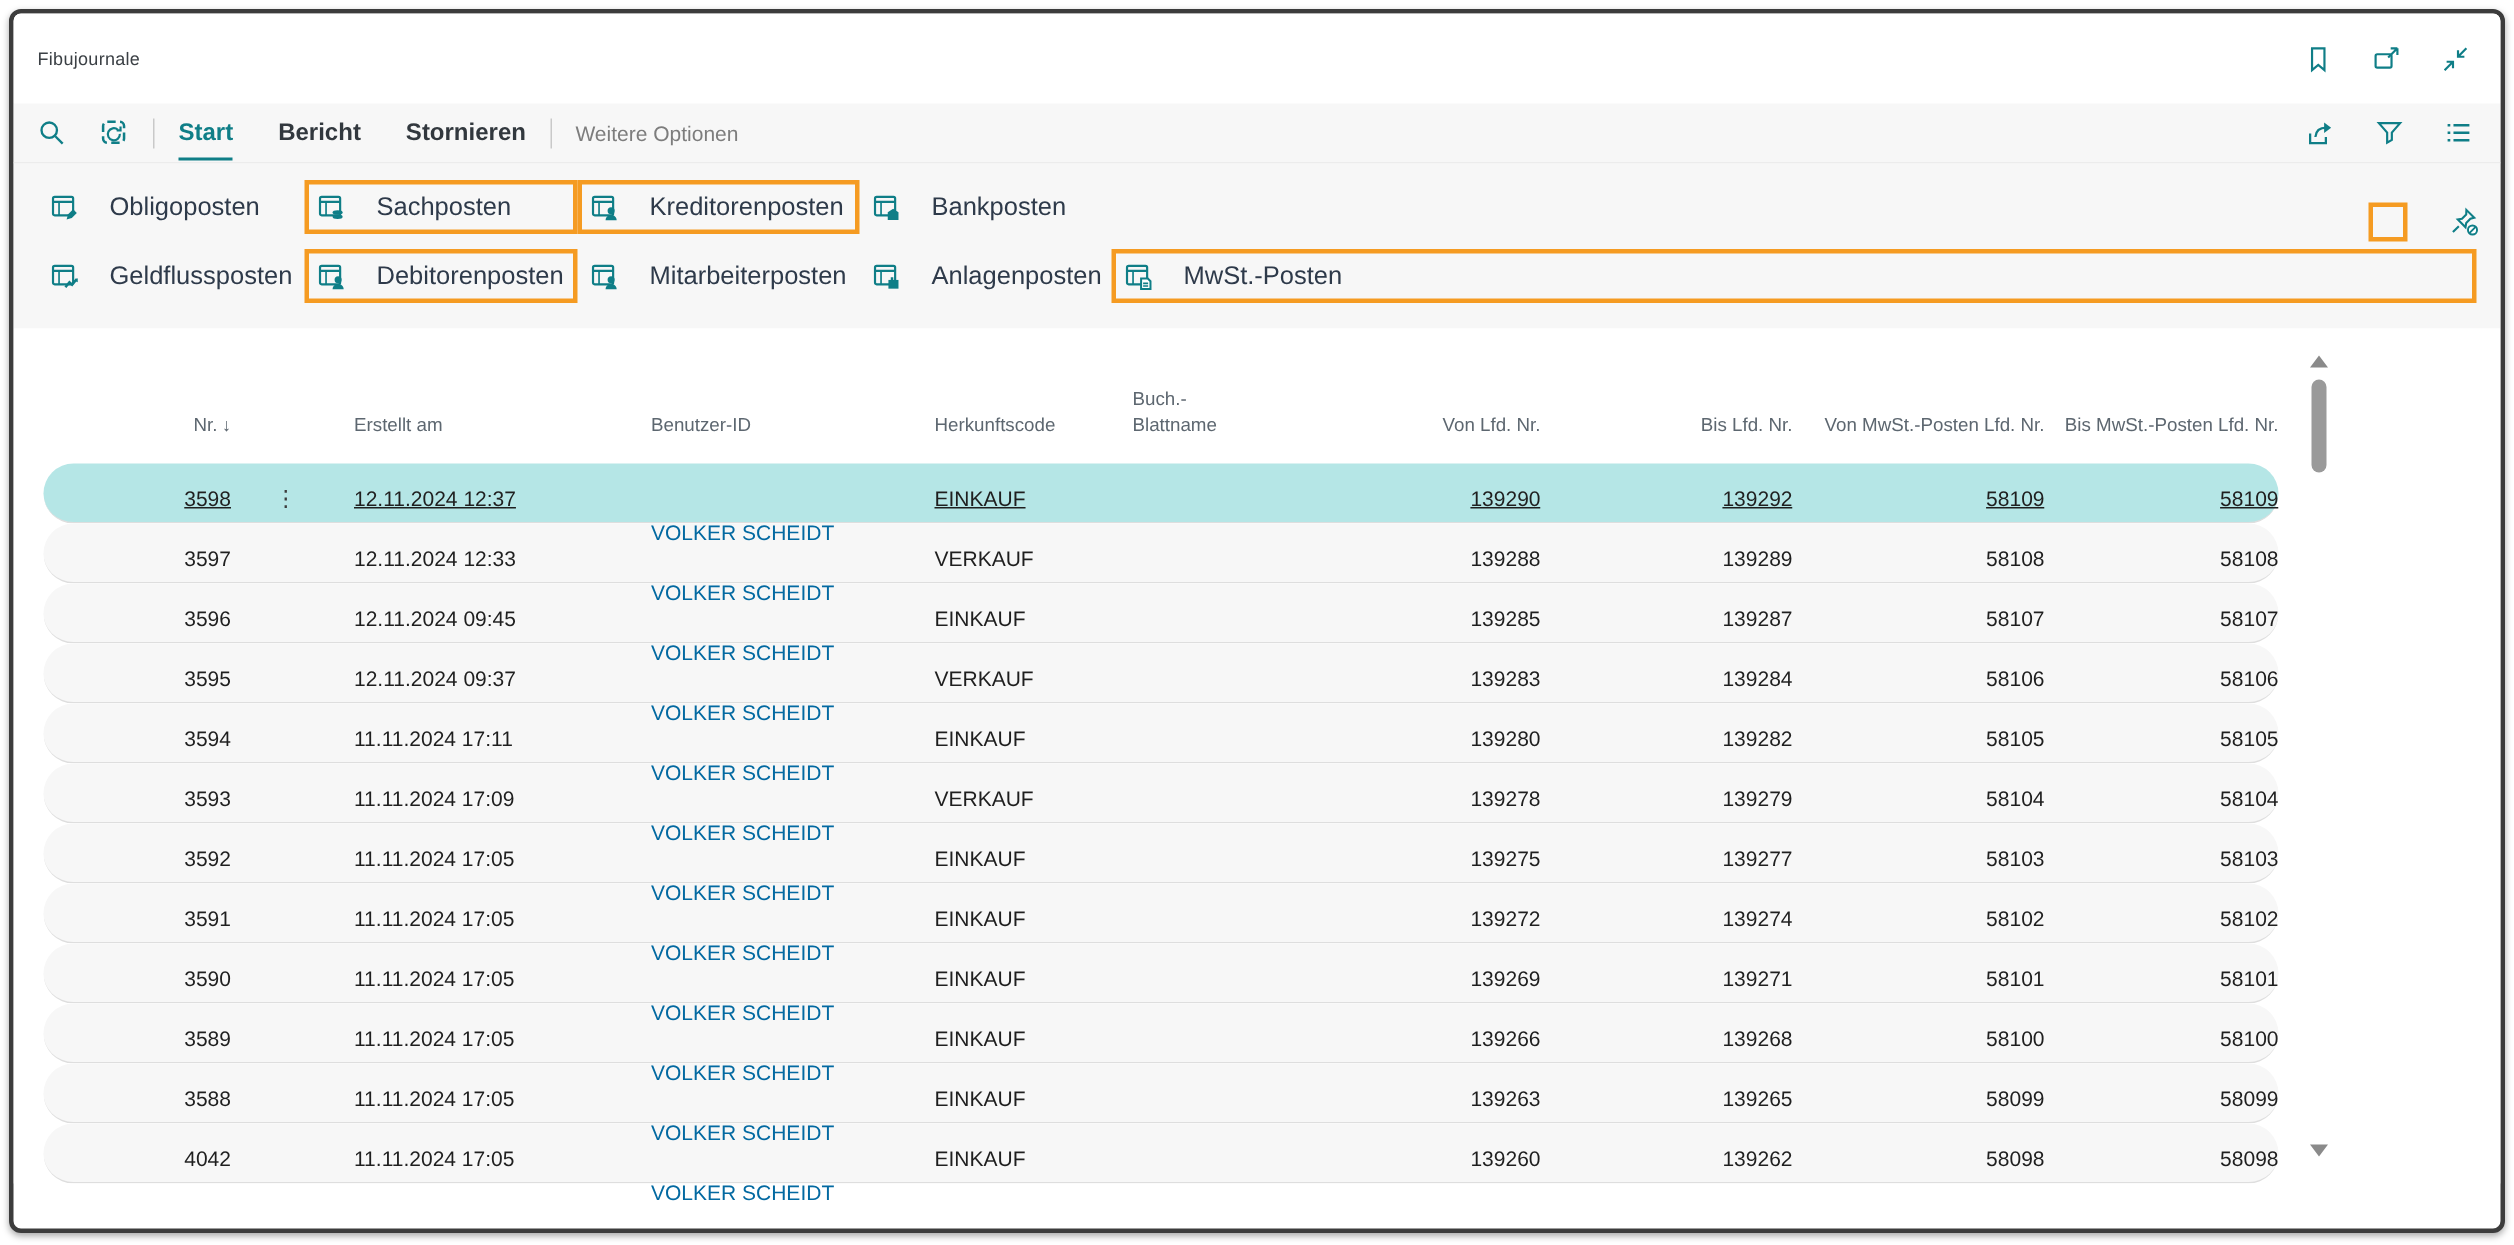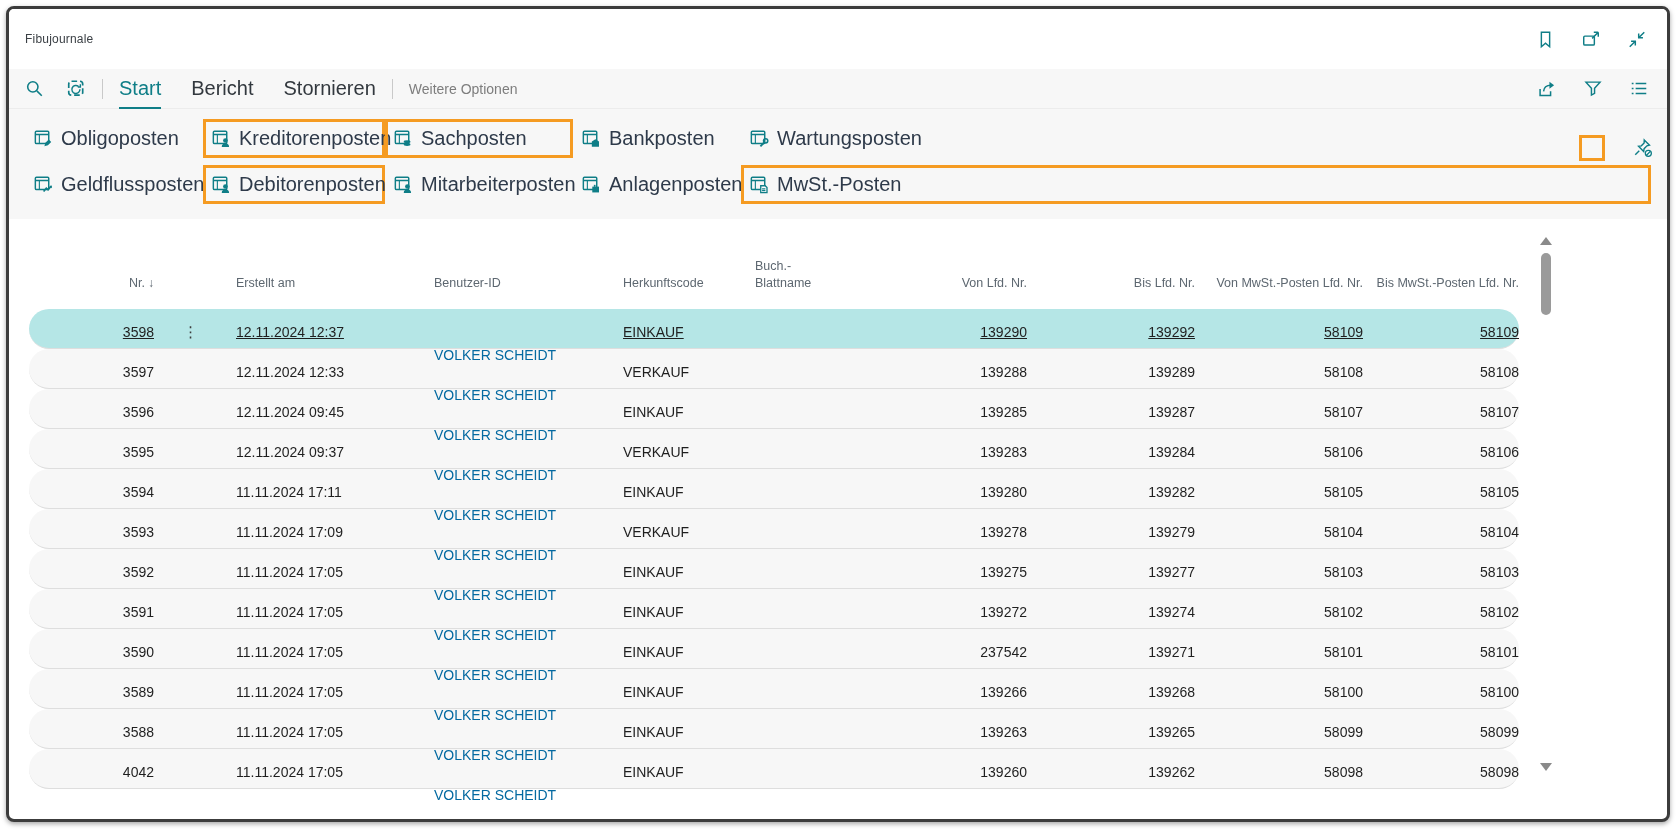--- a/index.html
+++ b/index.html
@@ -14,28 +14,28 @@
   .titlebar { height:60px; display:flex; align-items:center; justify-content:space-between; padding:0 20px 0 16px; background:#fff; }
   .title { font-size:12px; color:#3b4045; letter-spacing:.2px; }
   .tb-icons { display:flex; gap:26px; align-items:center; }
   .icon-btn { background:none; border:none; cursor:pointer; padding:0; line-height:0; }
   svg.ic { display:block; }
   
   .ribbon { height:40px; background:#f7f7f7; display:flex; align-items:center; padding:0 18px 0 16px; border-bottom:1px solid #ececec; }
   .ribbon .grp { display:flex; align-items:center; gap:22px; }
   .vdiv { width:1px; height:20px; background:#c9c9c9; margin:0 16px; }
   .tabs { display:flex; gap:30px; align-items:center; }
-  .tab { font-size:20px; color:#32383e; background:none; border:none; cursor:pointer; padding:9px 0 7px; border-bottom:2px solid transparent; }
+  .tab { font-size:16px; color:#32383e; background:none; border:none; cursor:pointer; padding:9px 0 7px; border-bottom:2px solid transparent;font-weight:bold; }
   .tab.active { color:#0f7e87; border-bottom-color:#0f7e87; }
   .more { font-size:14px; color:#7d7d7d; background:none; border:none; cursor:pointer; }
   .ribbon-right { margin-left:auto; display:flex; gap:26px; align-items:center; }
   
   .actions { background:#f7f7f7; padding:6px 16px 12px; position:relative; }
   .action-row { display:grid; grid-template-columns:178px 182px 188px 168px auto; align-items:center; height:46px; }
-  .action-btn { display:inline-flex; align-items:center; gap:8px; background:none; border:3px solid transparent; padding:5px 12px 5px 6px; cursor:pointer; font-size:20px; color:#2e3a4a; font-family:inherit; }
+  .action-btn { display:inline-flex; align-items:center; gap:20px; background:none; border:3px solid transparent; padding:5px 12px 5px 6px; cursor:pointer; font-size:17px; color:#2e3a4a; font-family:inherit; }
   .action-btn.hl { border-color:#f59b22; }
   .a-icon { line-height:0; }
   .hl-box { position:absolute; right:62px; top:26px; width:26px; height:26px; border:3px solid #f59b22; background:transparent; }
   .pin-wrap { position:absolute; right:14px; top:28px; }
   
   .table-area { background:#fff; position:relative; padding-top:10px; }
   .tgrid { display:grid; grid-template-columns:125px 58px 202px 185px 128px 160px 140px 168px 168px 156px; width:1490px; margin-left:20px; }
   .th { font-size:12.5px; color:#5d6770; align-self:end; padding-bottom:17px; white-space:pre-line; background:none; border:none; text-align:left; font-family:inherit; cursor:pointer; line-height:1.35; }
   .thead { min-height:56px; align-items:end; }
   .al-right { text-align:right; }
@@ -144,53 +144,43 @@
                 <line x1="4.8" y1="5" x2="4.8" y2="13" stroke="#0f7e87" stroke-width="1"></line>
                 <path d="M9.3 15.5l.9-3.1 3-3 2.2 2.2-3 3z" fill="#0f7e87"></path>
               </svg></span>
             <span>Obligoposten</span>
           </button>
           <button class="action-btn hl">
             <span class="a-icon"><svg width="19" height="19" viewBox="0 0 17 17">
                 <rect x="1.2" y="2" width="12" height="11" rx="1" fill="none" stroke="#0f7e87" stroke-width="1.3"></rect>
                 <line x1="1.2" y1="5" x2="13.2" y2="5" stroke="#0f7e87" stroke-width="1.3"></line>
                 <line x1="4.8" y1="5" x2="4.8" y2="13" stroke="#0f7e87" stroke-width="1"></line>
+                <ellipse cx="11.7" cy="11.3" rx="3" ry="1.3" fill="#0f7e87"></ellipse>
+                <ellipse cx="11.7" cy="13.9" rx="3" ry="1.3" fill="#0f7e87"></ellipse>
+              </svg></span>
+            <span>Sachposten</span>
+          </button>
+          <button class="action-btn hl">
+            <span class="a-icon"><svg width="19" height="19" viewBox="0 0 17 17">
+                <rect x="1.2" y="2" width="12" height="11" rx="1" fill="none" stroke="#0f7e87" stroke-width="1.3"></rect>
+                <line x1="1.2" y1="5" x2="13.2" y2="5" stroke="#0f7e87" stroke-width="1.3"></line>
+                <line x1="4.8" y1="5" x2="4.8" y2="13" stroke="#0f7e87" stroke-width="1"></line>
                 <circle cx="12" cy="10.3" r="2.1" fill="#0f7e87"></circle>
                 <path d="M8.7 16c0-2 1.5-3.2 3.3-3.2s3.3 1.2 3.3 3.2z" fill="#0f7e87"></path>
               </svg></span>
             <span>Kreditorenposten</span>
           </button>
-          <button class="action-btn hl">
-            <span class="a-icon"><svg width="19" height="19" viewBox="0 0 17 17">
-                <rect x="1.2" y="2" width="12" height="11" rx="1" fill="none" stroke="#0f7e87" stroke-width="1.3"></rect>
-                <line x1="1.2" y1="5" x2="13.2" y2="5" stroke="#0f7e87" stroke-width="1.3"></line>
-                <line x1="4.8" y1="5" x2="4.8" y2="13" stroke="#0f7e87" stroke-width="1"></line>
-                <ellipse cx="11.7" cy="11.3" rx="3" ry="1.3" fill="#0f7e87"></ellipse>
-                <ellipse cx="11.7" cy="13.9" rx="3" ry="1.3" fill="#0f7e87"></ellipse>
-              </svg></span>
-            <span>Sachposten</span>
-          </button>
           <button class="action-btn">
             <span class="a-icon"><svg width="19" height="19" viewBox="0 0 17 17">
                 <rect x="1.2" y="2" width="12" height="11" rx="1" fill="none" stroke="#0f7e87" stroke-width="1.3"></rect>
                 <line x1="1.2" y1="5" x2="13.2" y2="5" stroke="#0f7e87" stroke-width="1.3"></line>
                 <line x1="4.8" y1="5" x2="4.8" y2="13" stroke="#0f7e87" stroke-width="1"></line>
                 <path d="M8.8 11.2l3.2-2.1 3.2 2.1v4.6H8.8z" fill="#0f7e87"></path>
               </svg></span>
             <span>Bankposten</span>
-          </button>
-          <button class="action-btn">
-            <span class="a-icon"><svg width="19" height="19" viewBox="0 0 17 17">
-                <rect x="1.2" y="2" width="12" height="11" rx="1" fill="none" stroke="#0f7e87" stroke-width="1.3"></rect>
-                <line x1="1.2" y1="5" x2="13.2" y2="5" stroke="#0f7e87" stroke-width="1.3"></line>
-                <line x1="4.8" y1="5" x2="4.8" y2="13" stroke="#0f7e87" stroke-width="1"></line>
-                <line x1="9.3" y1="15.5" x2="13.2" y2="11.6" stroke="#0f7e87" stroke-width="1.7"></line>
-                <circle cx="14" cy="10.6" r="1.9" fill="none" stroke="#0f7e87" stroke-width="1.4"></circle>
-              </svg></span>
-            <span>Wartungsposten</span>
           </button>
         </div>
     <div class="action-row">
           <button class="action-btn">
             <span class="a-icon"><svg width="19" height="19" viewBox="0 0 17 17">
                 <rect x="1.2" y="2" width="12" height="11" rx="1" fill="none" stroke="#0f7e87" stroke-width="1.3"></rect>
                 <line x1="1.2" y1="5" x2="13.2" y2="5" stroke="#0f7e87" stroke-width="1.3"></line>
                 <line x1="4.8" y1="5" x2="4.8" y2="13" stroke="#0f7e87" stroke-width="1"></line>
                 <polyline points="8.6,14.8 11,11.8 12.6,13.2 15.4,9.8" fill="none" stroke="#0f7e87" stroke-width="1.5"></polyline>
                 <path d="M15.8 9.2l.2 2.6-2.3-1z" fill="#0f7e87"></path>
@@ -363,21 +353,21 @@
             <div class="cell al-right c9 cell-von_mwst_posten_lfd_nr"><span class="u-line">58102</span></div>
             <div class="cell al-right c10 cell-bis_mwst_posten_lfd_nr"><span class="u-line">58102</span></div>
           </div>
           <div class="tgrid trow">
             <div class="cell al-right c1 cell-nr"><span class="u-line">3590</span></div>
             <div class="cell al-right c2 cell-menu"></div>
             <div class="cell al-left c3 cell-erstellt_am"><span class="u-line">11.11.2024 17:05</span></div>
             <div class="cell al-left c4 cell-benutzer_id"><span class="user">VOLKER SCHEIDT</span></div>
             <div class="cell al-left c5 cell-herkunft"><span>EINKAUF</span></div>
             <div class="cell al-left c6 cell-buch_blattname"><span class="u-line"></span></div>
-            <div class="cell al-right c7 cell-von_lfd_nr"><span class="u-line">237542</span></div>
+            <div class="cell al-right c7 cell-von_lfd_nr"><span class="u-line">139269</span></div>
             <div class="cell al-right c8 cell-bis_lfd_nr"><span class="u-line">139271</span></div>
             <div class="cell al-right c9 cell-von_mwst_posten_lfd_nr"><span class="u-line">58101</span></div>
             <div class="cell al-right c10 cell-bis_mwst_posten_lfd_nr"><span class="u-line">58101</span></div>
           </div>
           <div class="tgrid trow">
             <div class="cell al-right c1 cell-nr"><span class="u-line">3589</span></div>
             <div class="cell al-right c2 cell-menu"></div>
             <div class="cell al-left c3 cell-erstellt_am"><span class="u-line">11.11.2024 17:05</span></div>
             <div class="cell al-left c4 cell-benutzer_id"><span class="user">VOLKER SCHEIDT</span></div>
             <div class="cell al-left c5 cell-herkunft"><span>EINKAUF</span></div>

